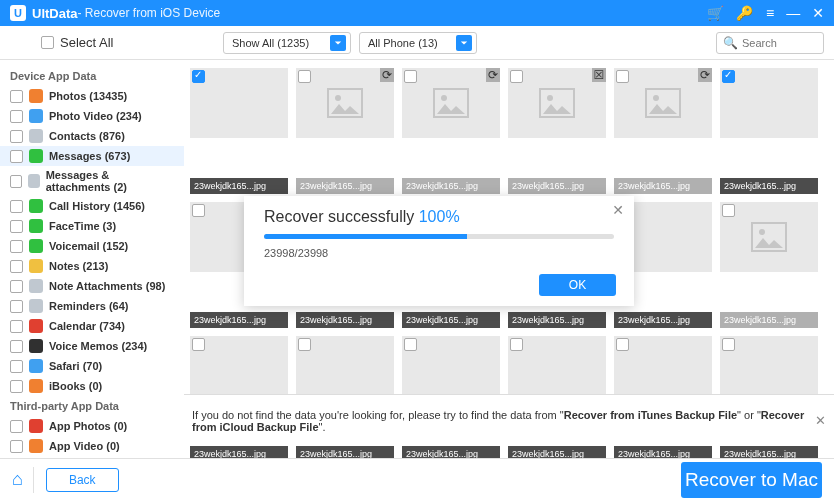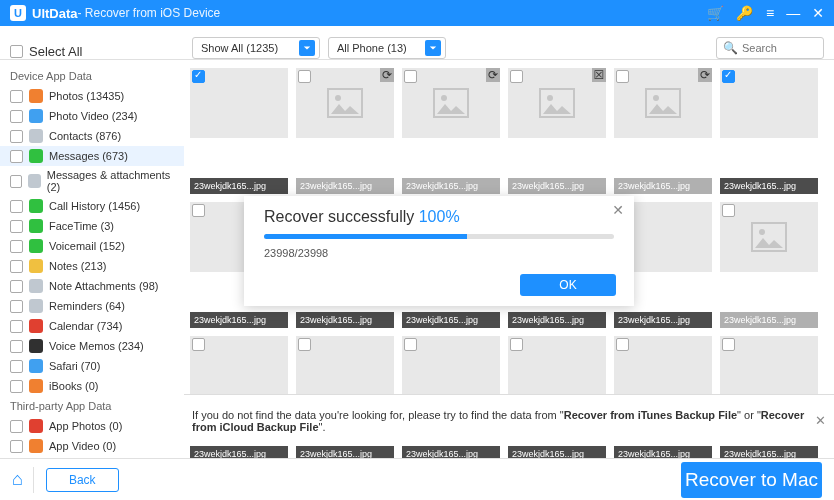--- a/index.html
+++ b/index.html
@@ -3,33 +3,33 @@
 <meta charset="utf-8">
 <style>
 * { margin: 0; padding: 0; box-sizing: border-box; }
 body { font-family: -apple-system, BlinkMacSystemFont, "Segoe UI", Arial, sans-serif; font-size: 12px; color: #333; background: #fff; width: 834px; height: 500px; overflow: hidden; position: relative; }
 .header { height: 26px; background: #1e90ff; color: #fff; display: flex; align-items: center; padding: 0 10px; }
 .logo { width: 16px; height: 16px; background: #fff; border-radius: 3px; display: flex; align-items: center; justify-content: center; color: #1e90ff; font-weight: bold; font-size: 11px; margin-right: 6px; }
 .title-main { font-weight: 600; font-size: 13px; }
 .title-sub { font-size: 12px; opacity: 0.9; }
 .header-right { margin-left: auto; display: flex; gap: 12px; align-items: center; }
 .hicon { color: #fff; font-size: 14px; cursor: pointer; }
-.topbar { height: 34px; display: flex; align-items: flex-end; border-bottom: 1px solid #e0e0e0; }
+.topbar { height: 34px; display: flex; align-items: center; border-bottom: 1px solid #e0e0e0; padding-left: 31px; }
 .selectall { width: 184px; padding-left: 10px; display: flex; align-items: center; gap: 6px; font-size: 13px; }
 .cb { width: 13px; height: 13px; border: 1px solid #aaa; border-radius: 2px; background: #fff; display: inline-block; cursor: pointer; }
 .cb.checked { background: #1e90ff; border-color: #1e90ff; position: relative; }
 .cb.checked::after { content: "✓"; color: #fff; font-size: 10px; position: absolute; top: -2px; left: 1px; }
 .filters { display: flex; gap: 8px; padding-left: 8px; }
 .dropdown { height: 22px; border: 1px solid #ccc; border-radius: 3px; display: flex; align-items: center; padding: 0 4px 0 8px; font-size: 11px; cursor: pointer; min-width: 128px; }
 .dropdown .dd-arrow { margin-left: auto; width: 16px; height: 16px; background: #1e90ff; border-radius: 2px; display: flex; align-items: center; justify-content: center; }
 .dd-arrow svg { fill: #fff; }
 .searchbox { margin-left: auto; margin-right: 10px; height: 22px; border: 1px solid #ccc; border-radius: 3px; display: flex; align-items: center; padding: 0 6px; width: 108px; color: #999; gap: 4px; }
 .searchbox input { border: none; outline: none; width: 70px; font-size: 11px; }
 .body { display: flex; height: 398px; }
-.sidebar { width: 184px; overflow-y: auto; padding-top: 6px; }
+.sidebar { width: 184px; overflow-y: auto; padding-top: 6px; font-weight: bold; }
 .side-title { font-size: 11px; color: #666; padding: 4px 10px; }
 .side-item { display: flex; align-items: center; gap: 6px; padding: 3px 10px; font-size: 11px; cursor: pointer; }
 .side-item.active { background: #e9f3ff; }
 .sicon { width: 14px; height: 14px; border-radius: 3px; display: inline-flex; align-items: center; justify-content: center; font-size: 9px; color: #fff; }
 .content { flex: 1; position: relative; overflow: hidden; background: #fff; }
 .grid { padding: 8px 6px; display: flex; flex-wrap: wrap; gap: 8px; }
 .thumb { width: 98px; position: relative; }
 .thumb .img { width: 98px; height: 70px; background: #e8e8e8; position: relative; display: flex; align-items: center; justify-content: center; overflow: hidden; }
 .thumb .corner { position: absolute; top: 0; right: 0; width: 14px; height: 14px; background: rgba(0,0,0,0.25); display: flex; align-items: center; justify-content: center; }
 .thumb .cb { position: absolute; top: 2px; left: 2px; z-index: 2; }
@@ -43,21 +43,21 @@
 .img_photo { background: linear-gradient(#888 30%, #aaa 30% 60%, #333 60%); }
 .hint { position: absolute; left: 0; right: 0; bottom: 12px; background: #fff; border-top: 1px solid #ddd; font-size: 11px; padding: 4px 8px; display: flex; align-items: center; height: 52px; }
 .hint .hx { margin-left: auto; color: #888; cursor: pointer; font-size: 13px; padding-left: 8px; }
 .dialog { position: absolute; top: 196px; left: 244px; width: 390px; height: 110px; background: #fff; box-shadow: 0 2px 12px rgba(0,0,0,0.2); padding: 12px 20px; z-index: 10; }
 .dialog .dx { position: absolute; top: 6px; right: 10px; color: #888; cursor: pointer; font-size: 14px; }
 .dialog .msg { font-size: 16px; }
 .dialog .pct { color: #1e90ff; }
 .dialog .bar { height: 5px; background: #e0e0e0; border-radius: 3px; margin: 8px 0; overflow: hidden; }
 .dialog .fill { height: 100%; background: #1e90ff; width: 58%; }
 .dialog .counts { font-size: 11px; color: #555; }
-.dialog .ok { position: absolute; right: 18px; bottom: 10px; width: 96px; height: 22px; background: #1e90ff; color: #fff; border-radius: 3px; display: flex; align-items: center; justify-content: center; font-size: 12px; cursor: pointer; }
+.dialog .ok { position: absolute; right: 18px; bottom: 10px; width: 77px; height: 22px; background: #1e90ff; color: #fff; border-radius: 3px; display: flex; align-items: center; justify-content: center; font-size: 12px; cursor: pointer; }
 .footer { height: 42px; border-top: 1px solid #e0e0e0; display: flex; align-items: center; padding: 0 12px; }
 .home { color: #1e90ff; font-size: 18px; margin-right: 10px; cursor: pointer; }
 .vsep { width: 1px; height: 26px; background: #e0e0e0; margin-right: 12px; }
 .back-btn { border: 1px solid #1e90ff; color: #1e90ff; padding: 4px 22px; border-radius: 3px; font-size: 12px; cursor: pointer; }
 .recover-btn { margin-left: auto; background: #1e90ff; color: #fff; padding: 7px 4px; border-radius: 3px; font-size: 19px; cursor: pointer; }
 </style>
 </head>
 <body>
 
 <div class="header">

